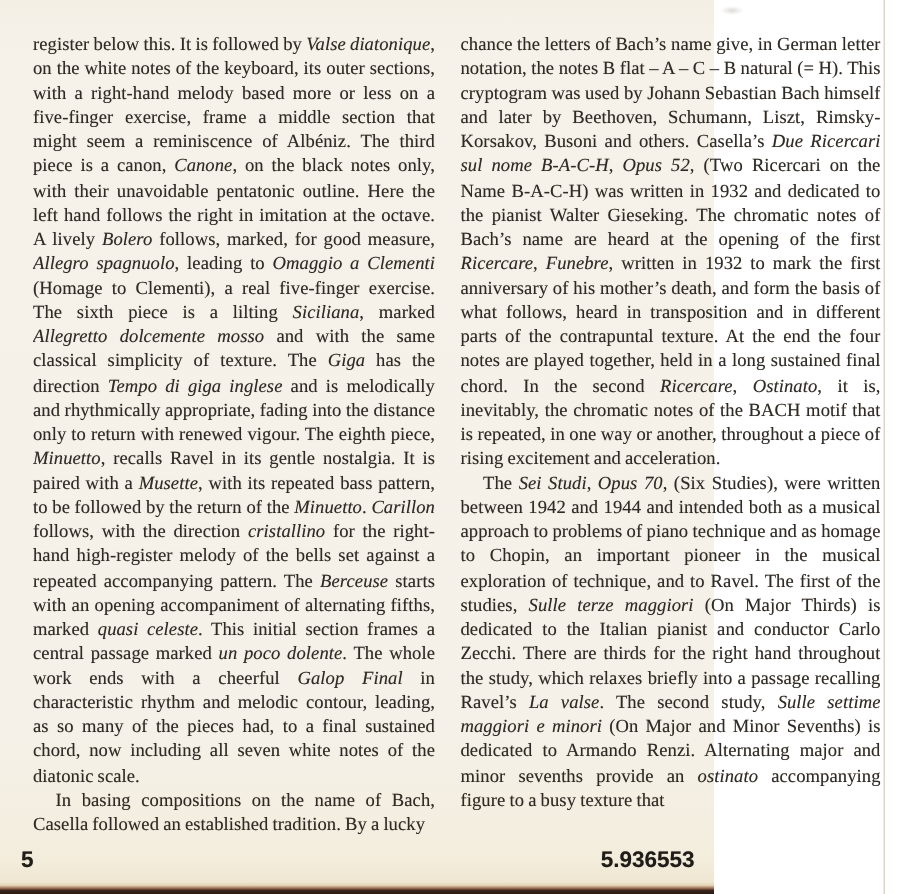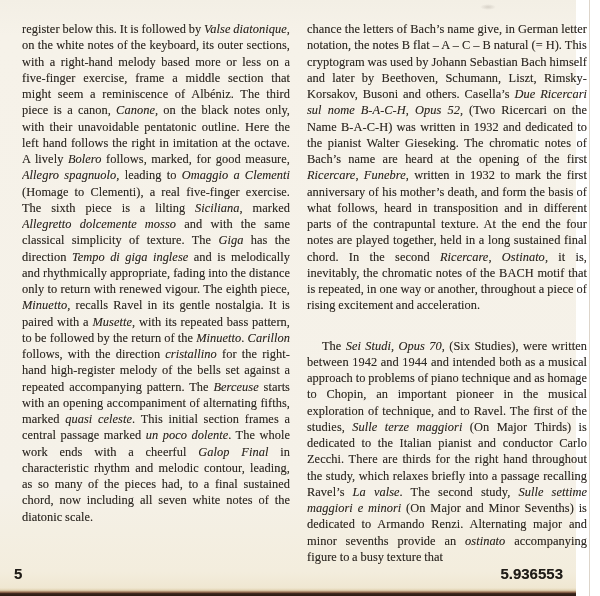--- a/index.html
+++ b/index.html
@@ -4,21 +4,21 @@
 <style>
   html, body {
     margin: 0;
     padding: 0;
     width: 600px;
     height: 596px;
     overflow: hidden;
   }
   .page {
     position: relative;
-    width: 576px;
+    width: 476px;
     height: 596px;
     background: linear-gradient(180deg, #f3efe5 0%, #f6f2e9 6%, #f5f1e8 82%, #f3eddd 96%, #efe6d0 99%);
     font-family: "Liberation Serif", serif;
     color: #2e2a25;
     text-decoration: underline;
   }
   .columns {
     position: absolute;
     left: 22px;
     top: 21px;
@@ -34,21 +34,21 @@
   .col p {
     margin: 0;
     font-size: 12.4px;
     line-height: 16.25px;
     text-align: justify;
     word-spacing: -0.4px;
     letter-spacing: 0.05px;
     text-shadow: 0 0 0.5px rgba(70,58,45,0.45);
     hyphens: auto;
   }
-  .col p.indent { text-indent: 15px; margin-top: 24px; }
+  .col p.indent { text-indent: 15px; }
   .it { font-style: italic; }
   .footer-num {
     position: absolute;
     top: 565px;
     font-family: "Liberation Sans", sans-serif;
     font-weight: bold;
     font-size: 15px;
     color: #1f1c18;
     text-shadow: 0 0 0.5px rgba(40,32,24,0.5);
   }
@@ -85,20 +85,21 @@
     background: radial-gradient(ellipse, rgba(140,130,120,0.28), rgba(140,130,120,0) 70%);
   }
 </style>
 </head>
 <body>
 
 <div class="page">
   <div class="columns">
     <div class="col col-left" id="col-left">
         <p><span>register below this. It is followed by </span><span class="it">Valse diatonique</span><span>, on the white notes of the keyboard, its outer sections, with a right-hand melody based more or less on a five-finger exercise, frame a middle section that might seem a reminiscence of Albéniz. The third piece is a canon, </span><span class="it">Canone</span><span>, on the black notes only, with their unavoidable pentatonic outline. Here the left hand follows the right in imitation at the octave. A lively </span><span class="it">Bolero</span><span> follows, marked, for good measure, </span><span class="it">Allegro spagnuolo</span><span>, leading to </span><span class="it">Omaggio a Clementi</span><span> (Homage to Clementi), a real five-finger exercise. The sixth piece is a lilting </span><span class="it">Siciliana</span><span>, marked </span><span class="it">Allegretto dolcemente mosso</span><span> and with the same classical simplicity of texture. The </span><span class="it">Giga</span><span> has the direction </span><span class="it">Tempo di giga inglese</span><span> and is melodically and rhythmically appropriate, fading into the distance only to return with renewed vigour. The eighth piece, </span><span class="it">Minuetto</span><span>, recalls Ravel in its gentle nostalgia. It is paired with a </span><span class="it">Musette</span><span>, with its repeated bass pattern, to be followed by the return of the </span><span class="it">Minuetto</span><span>. </span><span class="it">Carillon</span><span> follows, with the direction </span><span class="it">cristallino</span><span> for the right-hand high-register melody of the bells set against a repeated accompanying pattern. The </span><span class="it">Berceuse</span><span> starts with an opening accompaniment of alternating fifths, marked </span><span class="it">quasi celeste</span><span>. This initial section frames a central passage marked </span><span class="it">un poco dolente</span><span>. The whole work ends with a cheerful </span><span class="it">Galop Final</span><span> in characteristic rhythm and melodic contour, leading, as so many of the pieces had, to a final sustained chord, now including all seven white notes of the diatonic scale.</span></p>
+        <p class="indent"><span>In basing compositions on the name of Bach, Casella followed an established tradition. By a lucky</span></p>
       </div>
     <div class="col col-right" id="col-right">
         <p><span>chance the letters of Bach’s name give, in German letter notation, the notes B flat – A – C – B natural (= H). This cryptogram was used by Johann Sebastian Bach himself and later by Beethoven, Schumann, Liszt, Rimsky-Korsakov, Busoni and others. Casella’s </span><span class="it">Due Ricercari sul nome B-A-C-H</span><span>, </span><span class="it">Opus 52</span><span>, (Two Ricercari on the Name B-A-C-H) was written in 1932 and dedicated to the pianist Walter Gieseking. The chromatic notes of Bach’s name are heard at the opening of the first </span><span class="it">Ricercare</span><span>, </span><span class="it">Funebre</span><span>, written in 1932 to mark the first anniversary of his mother’s death, and form the basis of what follows, heard in transposition and in different parts of the contrapuntal texture. At the end the four notes are played together, held in a long sustained final chord. In the second </span><span class="it">Ricercare</span><span>, </span><span class="it">Ostinato</span><span>, it is, inevitably, the chromatic notes of the BACH motif that is repeated, in one way or another, throughout a piece of rising excitement and acceleration.</span></p>
         <p class="indent"><span>The </span><span class="it">Sei Studi</span><span>, </span><span class="it">Opus 70</span><span>, (Six Studies), were written between 1942 and 1944 and intended both as a musical approach to problems of piano technique and as homage to Chopin, an important pioneer in the musical exploration of technique, and to Ravel. The first of the studies, </span><span class="it">Sulle terze maggiori</span><span> (On Major Thirds) is dedicated to the Italian pianist and conductor Carlo Zecchi. There are thirds for the right hand throughout the study, which relaxes briefly into a passage recalling Ravel’s </span><span class="it">La valse</span><span>. The second study, </span><span class="it">Sulle settime maggiori e minori</span><span> (On Major and Minor Sevenths) is dedicated to Armando Renzi. Alternating major and minor sevenths provide an </span><span class="it">ostinato</span><span> accompanying figure to a busy texture that</span></p>
       </div>
   </div>
 
   <div class="footer-num page-number">5</div>
 
   <div class="footer-num catalog-number">5.936553</div>

